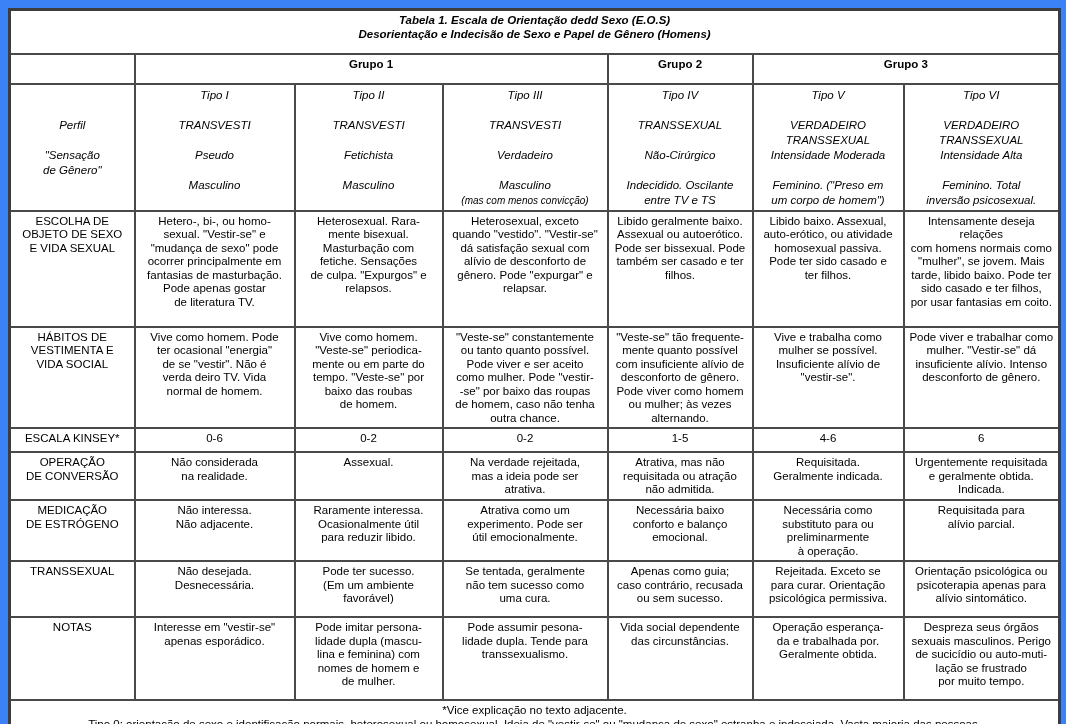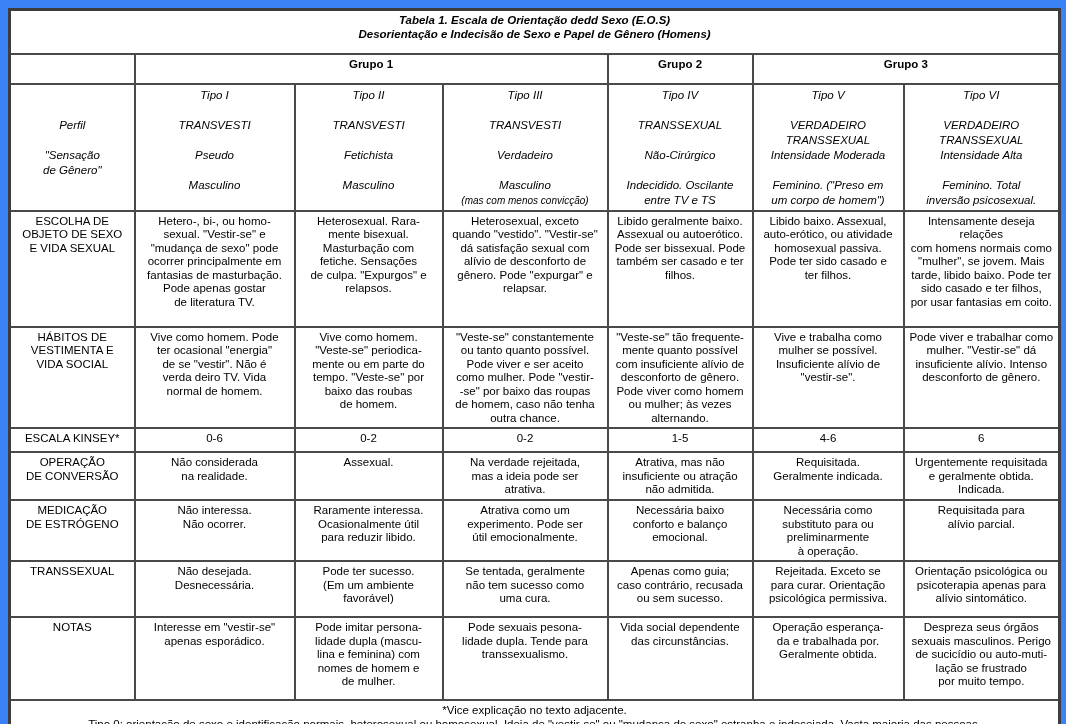--- a/index.html
+++ b/index.html
@@ -189,34 +189,34 @@
     <tr style="height:48px">
       <td>OPERAÇÃO
 DE CONVERSÃO</td>
       <td>Não considerada
 na realidade.</td>
       <td>Assexual.</td>
       <td>Na verdade rejeitada,
 mas a ideia pode ser
 atrativa.</td>
       <td>Atrativa, mas não
-insuficiente ou atração
+requisitada ou atração
 não admitida.</td>
       <td>Requisitada.
 Geralmente indicada.</td>
       <td>Urgentemente requisitada
 e geralmente obtida.
 Indicada.</td>
     </tr>
 
     <tr style="height:57px">
       <td>MEDICAÇÃO
 DE ESTRÓGENO</td>
       <td>Não interessa.
-Não ocorrer.</td>
+Não adjacente.</td>
       <td>Raramente interessa.
 Ocasionalmente útil
 para reduzir libido.</td>
       <td>Atrativa como um
 experimento. Pode ser
 útil emocionalmente.</td>
       <td>Necessária baixo
 conforto e balanço
 emocional.</td>
       <td class="small-cell">Necessária como
@@ -250,21 +250,21 @@
 
     <tr style="height:83px">
       <td>NOTAS</td>
       <td>Interesse em "vestir-se"
 apenas esporádico.</td>
       <td>Pode imitar persona-
 lidade dupla (mascu-
 lina e feminina) com
 nomes de homem e
 de mulher.</td>
-      <td>Pode sexuais pesona-
+      <td>Pode assumir pesona-
 lidade dupla. Tende para
 transsexualismo.</td>
       <td>Vida social dependente
 das circunstâncias.</td>
       <td>Operação esperança-
 da e trabalhada por.
 Geralmente obtida.</td>
       <td>Despreza seus órgãos
 sexuais masculinos. Perigo
 de sucicídio ou auto-muti-

